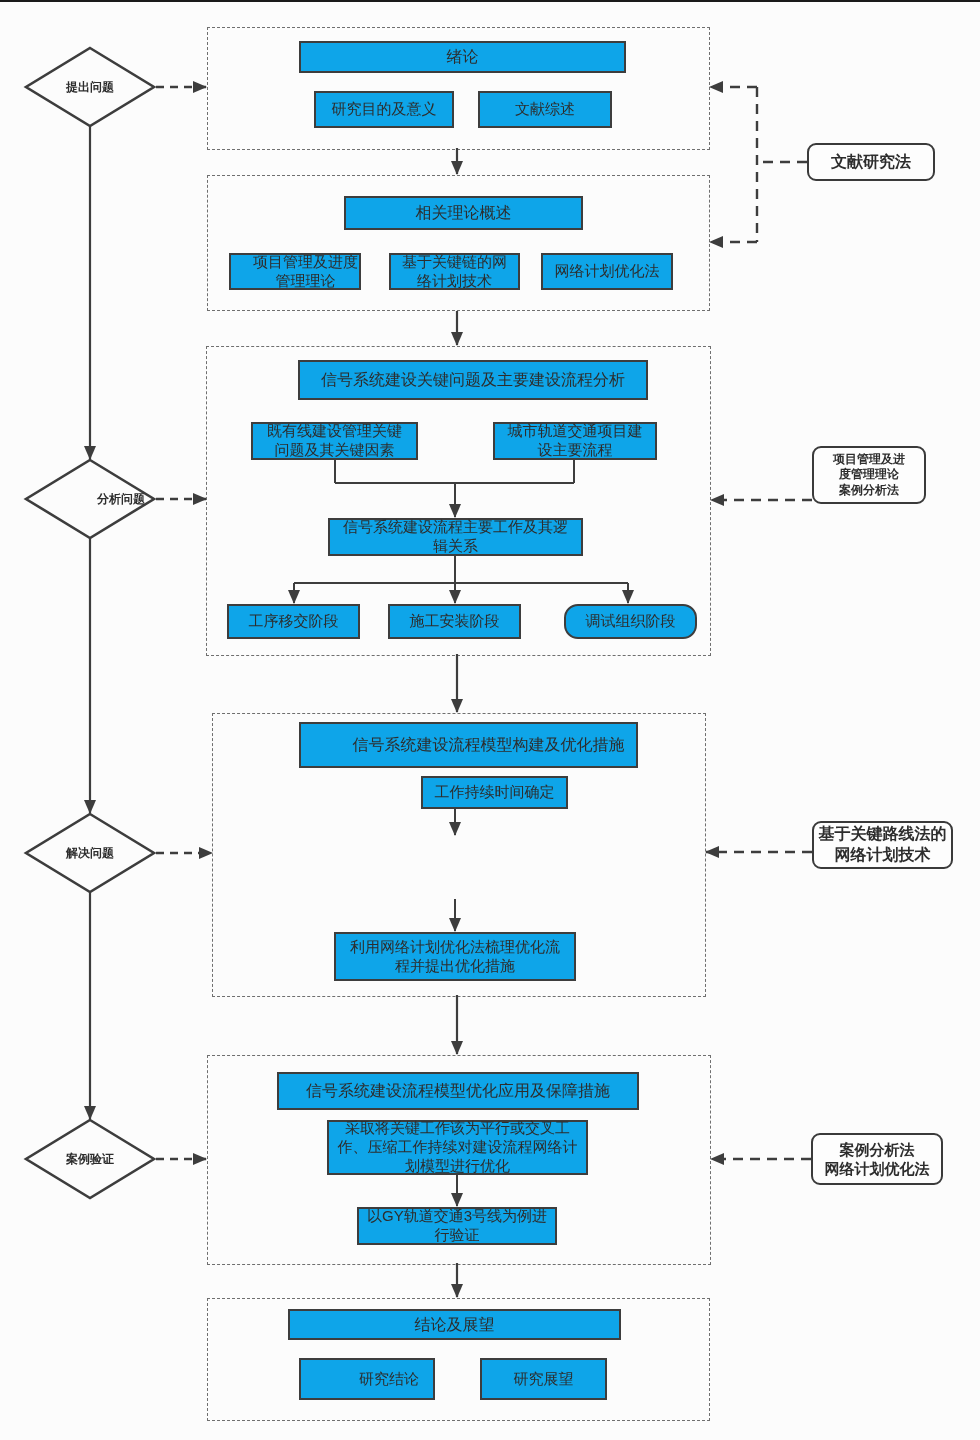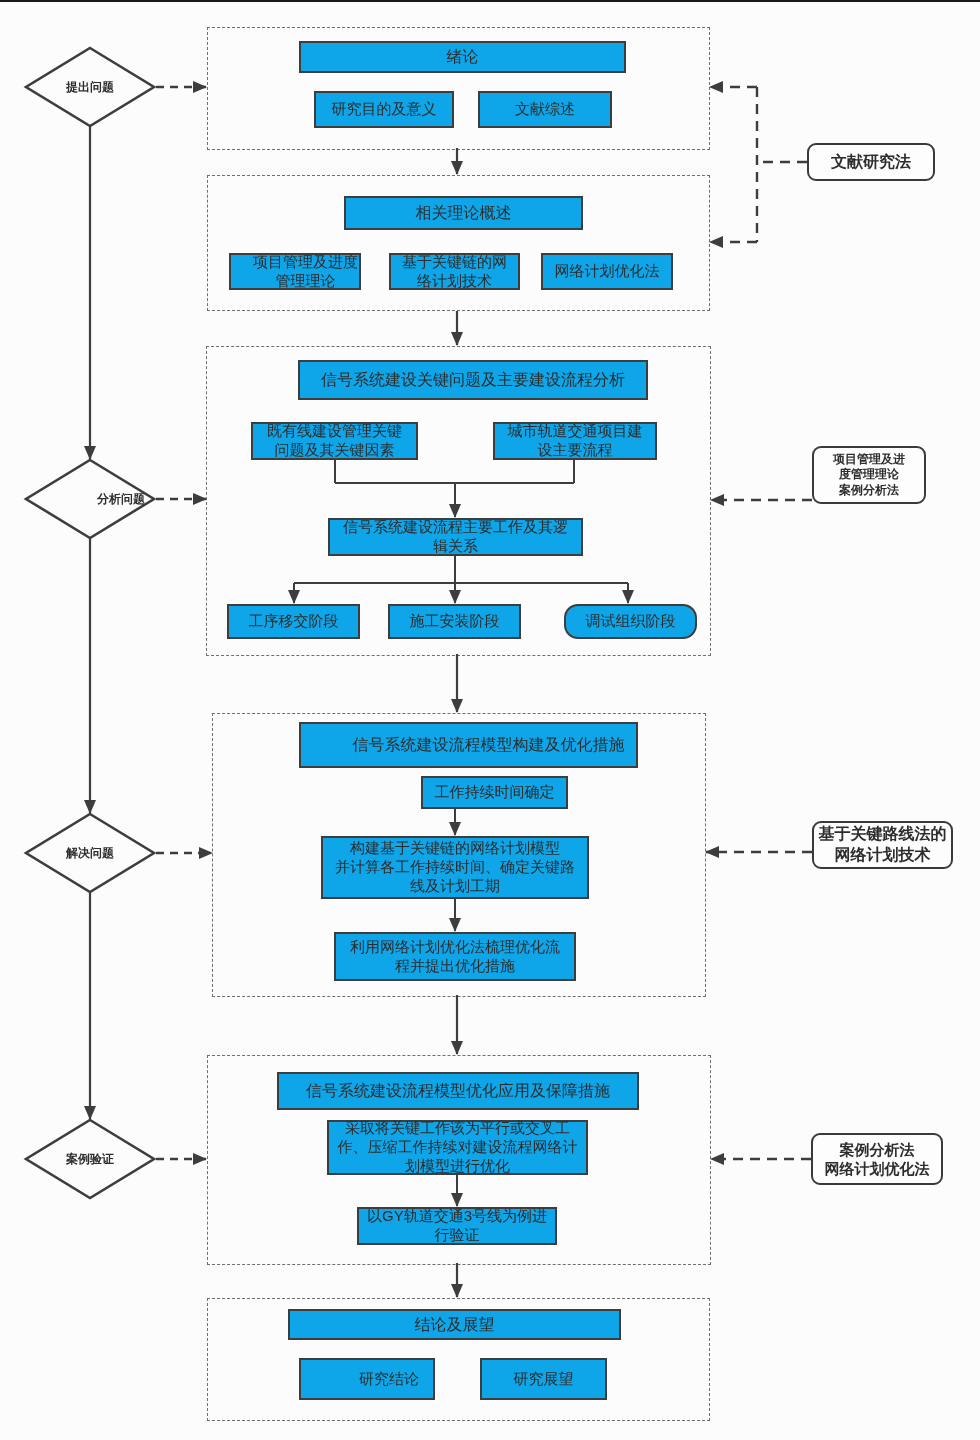--- a/index.html
+++ b/index.html
@@ -130,23 +130,20 @@
   <div class="bx" style="left:493px;top:420px;width:164px;height:38px;">城市轨道交通项目建
 设主要流程</div>
   <div class="bx" style="left:328px;top:516px;width:255px;height:38px;">信号系统建设流程主要工作及其逻
 辑关系</div>
   <div class="bx" style="left:227px;top:602px;width:133px;height:35px;">工序移交阶段</div>
   <div class="bx" style="left:388px;top:602px;width:133px;height:35px;">施工安装阶段</div>
   <div class="bx" style="left:564px;top:602px;width:133px;height:35px;border-radius:14px;">调试组织阶段</div>
 
   <div class="bx thin" style="left:299px;top:720px;width:339px;height:46px;padding-left:40px;">信号系统建设流程模型构建及优化措施</div>
   <div class="bx" style="left:382px;top:774px;width:147px;height:33px;margin-left:39px;">工作持续时间确定</div>
-  <div class="bx" style="left:321px;top:834px;width:268px;height:63px;">构建基于关键链的网络计划模型
-并计算各工作持续时间、确定关键路
-线及计划工期</div>
   <div class="bx" style="left:334px;top:930px;width:242px;height:49px;">利用网络计划优化法梳理优化流
 程并提出优化措施</div>
 
   <div class="bx thin" style="left:277px;top:1070px;width:362px;height:38px;">信号系统建设流程模型优化应用及保障措施</div>
   <div class="bx" style="left:327px;top:1118px;width:261px;height:55px;">采取将关键工作该为平行或交叉工
 作、压缩工作持续对建设流程网络计
 划模型进行优化</div>
   <div class="bx" style="left:357px;top:1205px;width:200px;height:38px;">以GY轨道交通3号线为例进
 行验证</div>
 

